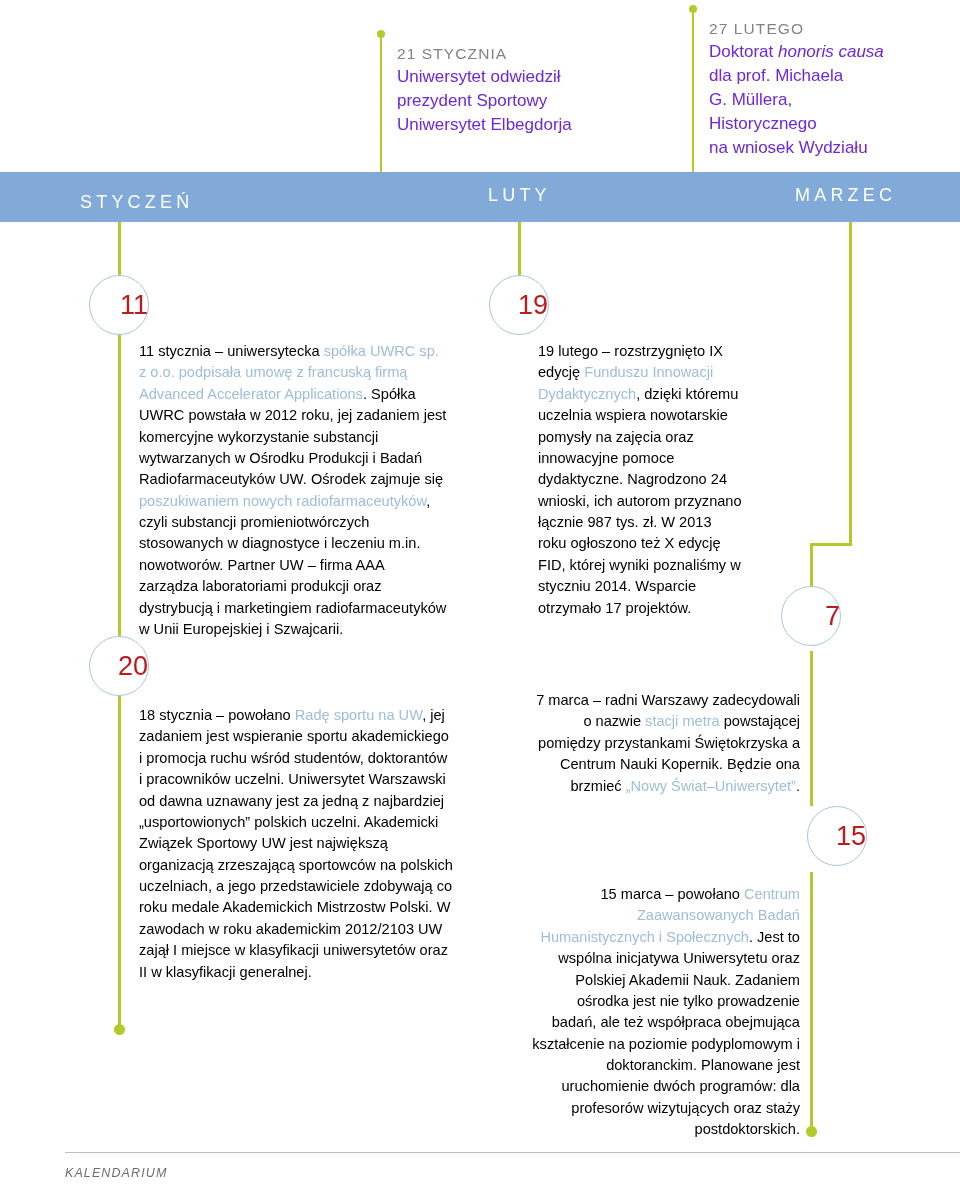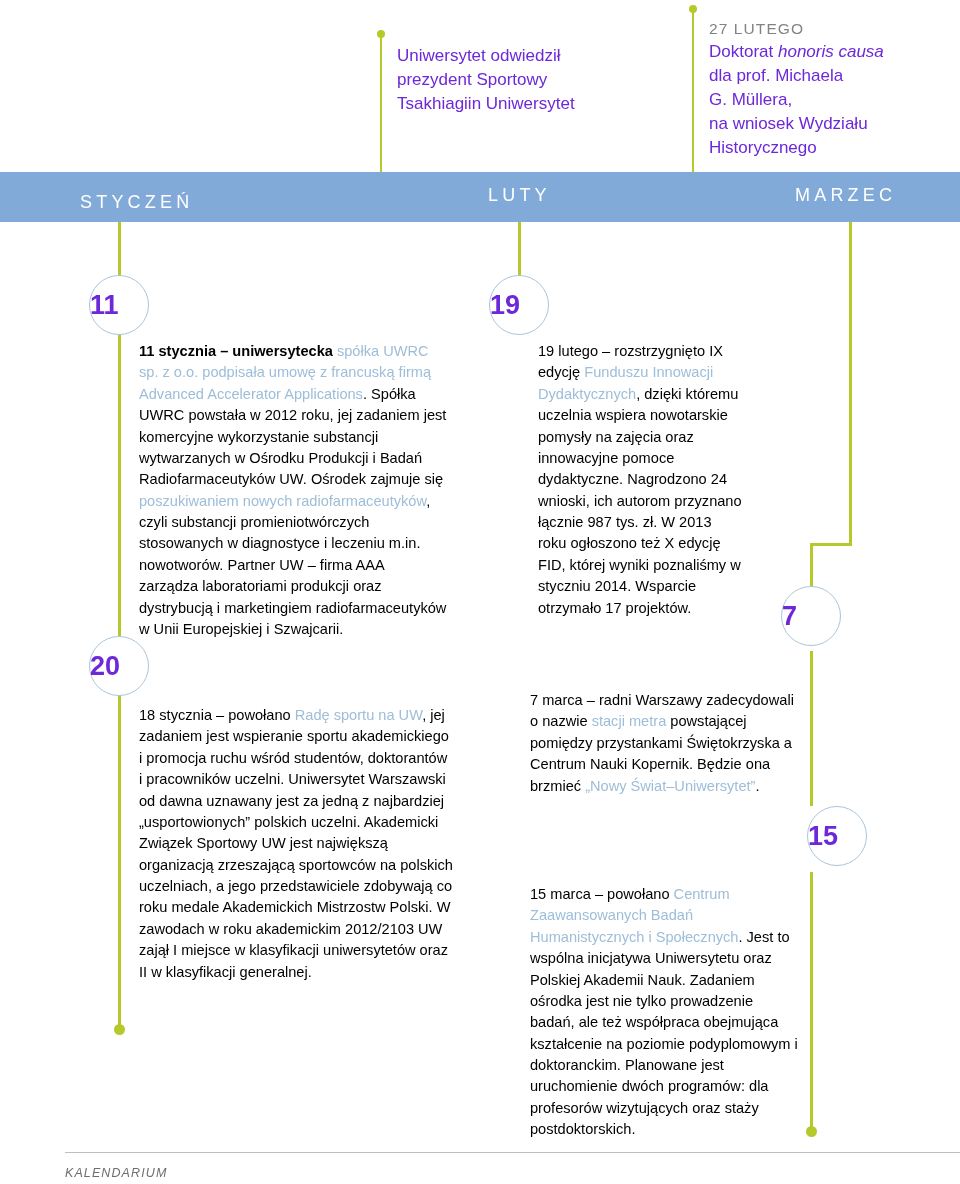--- a/index.html
+++ b/index.html
@@ -36,65 +36,66 @@
   }
   .monthbar .mlabel{
     position:absolute;top:13px;color:#ffffff;font-size:18px;
     letter-spacing:4.2px;font-weight:400;white-space:nowrap;
   }
 
   
   .daycircle{
     position:absolute;border:1.6px solid #a9c6dd;border-radius:50%;
     background:#ffffff;
-    display:flex;align-items:center;justify-content:flex-start;
-    color:#6d28d9;font-weight:700;z-index:5;
+    display:flex;align-items:center;justify-content:flex-end;
+    color:#b91c1c;font-weight:400;z-index:5;
   }
   .daycircle span{display:block;line-height:1;}
 
   
   .eventblock{position:absolute;font-size:14.6px;line-height:1.465;color:#000000;}
-  .eventblock.right{}
+  .eventblock.right{text-align:right;}
   .eventblock .hl{color:#9dbdd8;}
-  .eventblock .lead{font-weight:bold;margin-top:36px;}
+  .eventblock .lead{font-weight:normal;margin-top:36px;}
 
   
   .footrule{position:absolute;left:65px;top:1152px;width:895px;height:1px;background:#b8bfc6;}
   .footlabel{
     position:absolute;left:65px;top:1166px;font-size:12.5px;
     letter-spacing:1.1px;color:#6d6e71;font-style:italic;
   }
 </style>
 </head>
 <body>
 
 <div class="page">
 
   <div class="vline thin" style="left:380px;top:33px;height:139px;"></div>
   <div class="dotcap small" style="left:377px;top:30px;"></div>
 
   <div class="teaser" style="left:383px;top:33px;width:240px;">
+    <div class="tdate">21 STYCZNIA</div>
     <div class="ttext">
       <div>Uniwersytet odwiedził</div>
       <div>prezydent Sportowy</div>
-      <div>Tsakhiagiin Uniwersytet</div>
+      <div>Uniwersytet Elbegdorja</div>
     </div>
   </div>
 
   <div class="vline thin" style="left:692px;top:8px;height:164px;"></div>
   <div class="dotcap small" style="left:689px;top:5px;"></div>
 
   <div class="teaser" style="left:695px;top:8px;width:250px;">
     <div class="tdate">27 LUTEGO</div>
     <div class="ttext">
       <div>Doktorat <em>honoris causa</em></div>
       <div>dla prof. Michaela</div>
       <div>G. Müllera,</div>
+      <div>Historycznego</div>
       <div>na wniosek Wydziału</div>
-      <div>Historycznego</div>
     </div>
   </div>
 
   <div class="monthbar">
     <div class="mlabel" style="left:80px;margin-top:7px;">STYCZEŃ</div>
     <div class="mlabel" style="left:488px;">LUTY</div>
     <div class="mlabel" style="left:795px;">MARZEC</div>
   </div>
 
   <div class="vline" style="left:118px;top:222px;height:56px;"></div>

